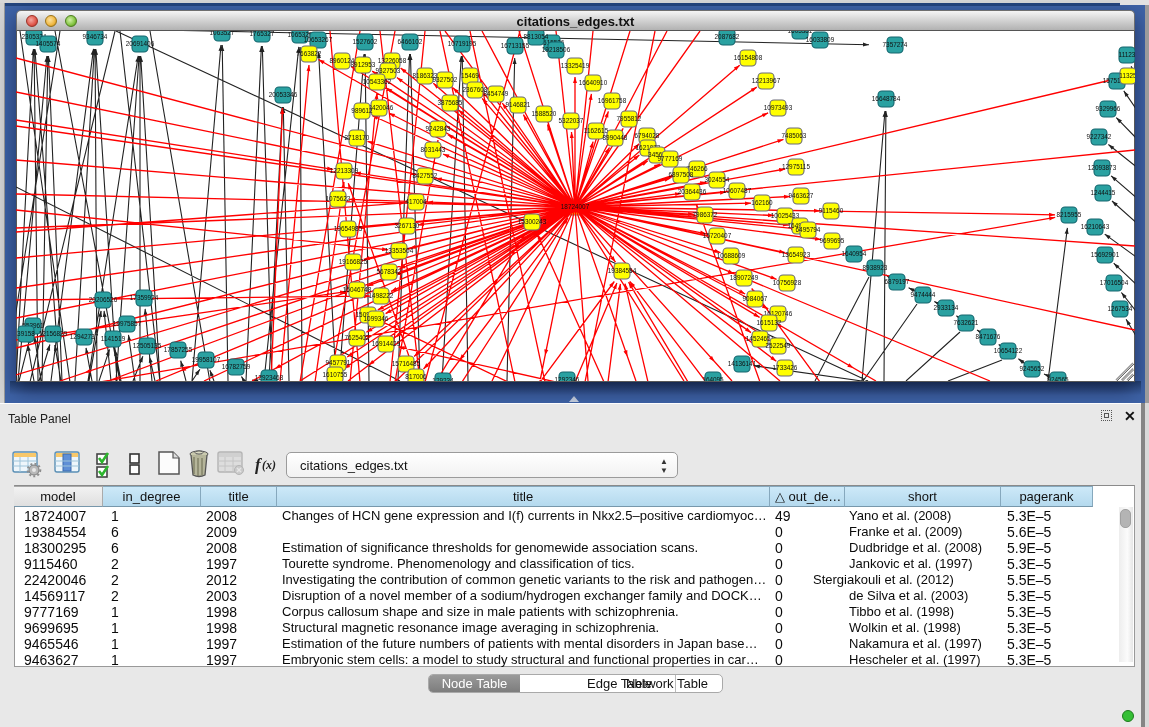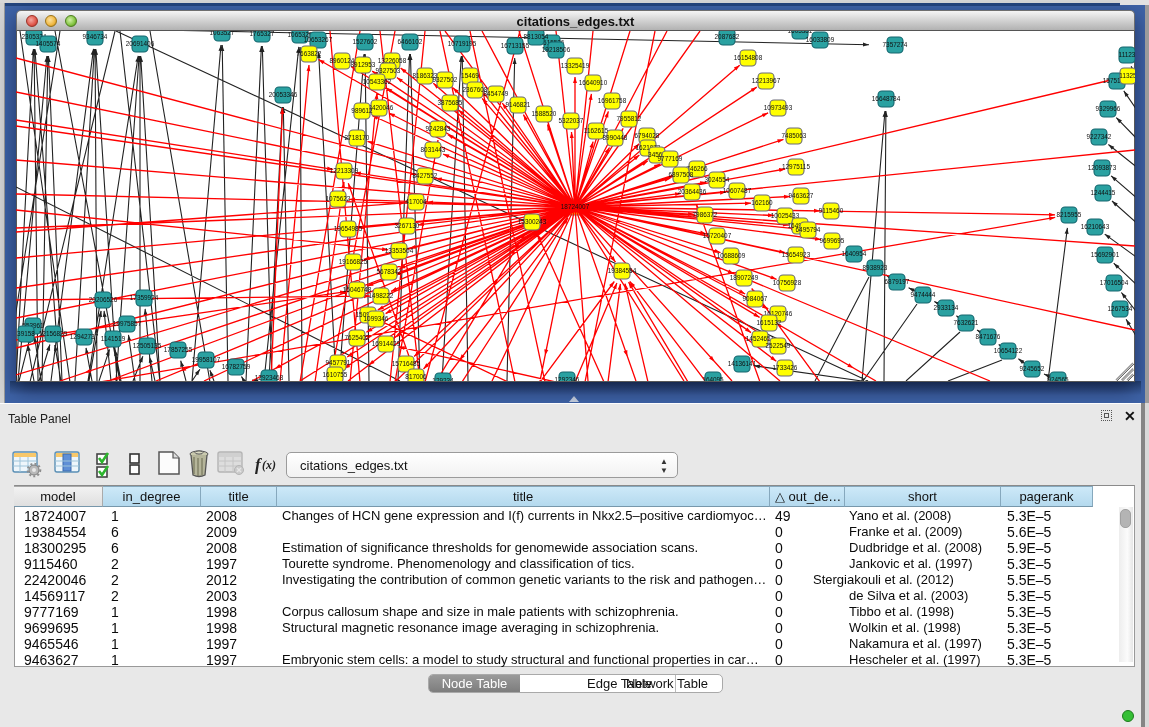--- a/index.html
+++ b/index.html
@@ -484,20 +484,21 @@
     <span class="n" style="left:206px">2012</span>
     <span class="s" style="left:282px">Investigating the contribution of common genetic variants to the risk and pathogen…</span>
     <span class="n" style="left:775px">0</span>
     <span class="s" style="left:813px">Stergiakouli et al. (2012)</span>
     <span class="n" style="left:1007px">5.5E–5</span>
   </div>
 <div class="tr" style="top:587px">
     <span class="n" style="left:24px">14569117</span>
     <span class="n" style="left:111px">2</span>
     <span class="n" style="left:206px">2003</span>
+    <span class="s" style="left:282px">Disruption of a novel member of a sodium/hydrogen exchanger family and DOCK…</span>
     <span class="n" style="left:775px">0</span>
     <span class="s" style="left:849px">de Silva et al. (2003)</span>
     <span class="n" style="left:1007px">5.3E–5</span>
   </div>
 <div class="tr" style="top:603px">
     <span class="n" style="left:24px">9777169</span>
     <span class="n" style="left:111px">1</span>
     <span class="n" style="left:206px">1998</span>
     <span class="s" style="left:282px">Corpus callosum shape and size in male patients with schizophrenia.</span>
     <span class="n" style="left:775px">0</span>
@@ -510,20 +511,21 @@
     <span class="n" style="left:206px">1998</span>
     <span class="s" style="left:282px">Structural magnetic resonance image averaging in schizophrenia.</span>
     <span class="n" style="left:775px">0</span>
     <span class="s" style="left:849px">Wolkin et al. (1998)</span>
     <span class="n" style="left:1007px">5.3E–5</span>
   </div>
 <div class="tr" style="top:635px">
     <span class="n" style="left:24px">9465546</span>
     <span class="n" style="left:111px">1</span>
     <span class="n" style="left:206px">1997</span>
+    <span class="s" style="left:282px">Estimation of the future numbers of patients with mental disorders in Japan base…</span>
     <span class="n" style="left:775px">0</span>
     <span class="s" style="left:849px">Nakamura et al. (1997)</span>
     <span class="n" style="left:1007px">5.3E–5</span>
   </div>
 <div class="tr" style="top:651px">
     <span class="n" style="left:24px">9463627</span>
     <span class="n" style="left:111px">1</span>
     <span class="n" style="left:206px">1997</span>
     <span class="s" style="left:282px">Embryonic stem cells: a model to study structural and functional properties in car…</span>
     <span class="n" style="left:775px">0</span>

